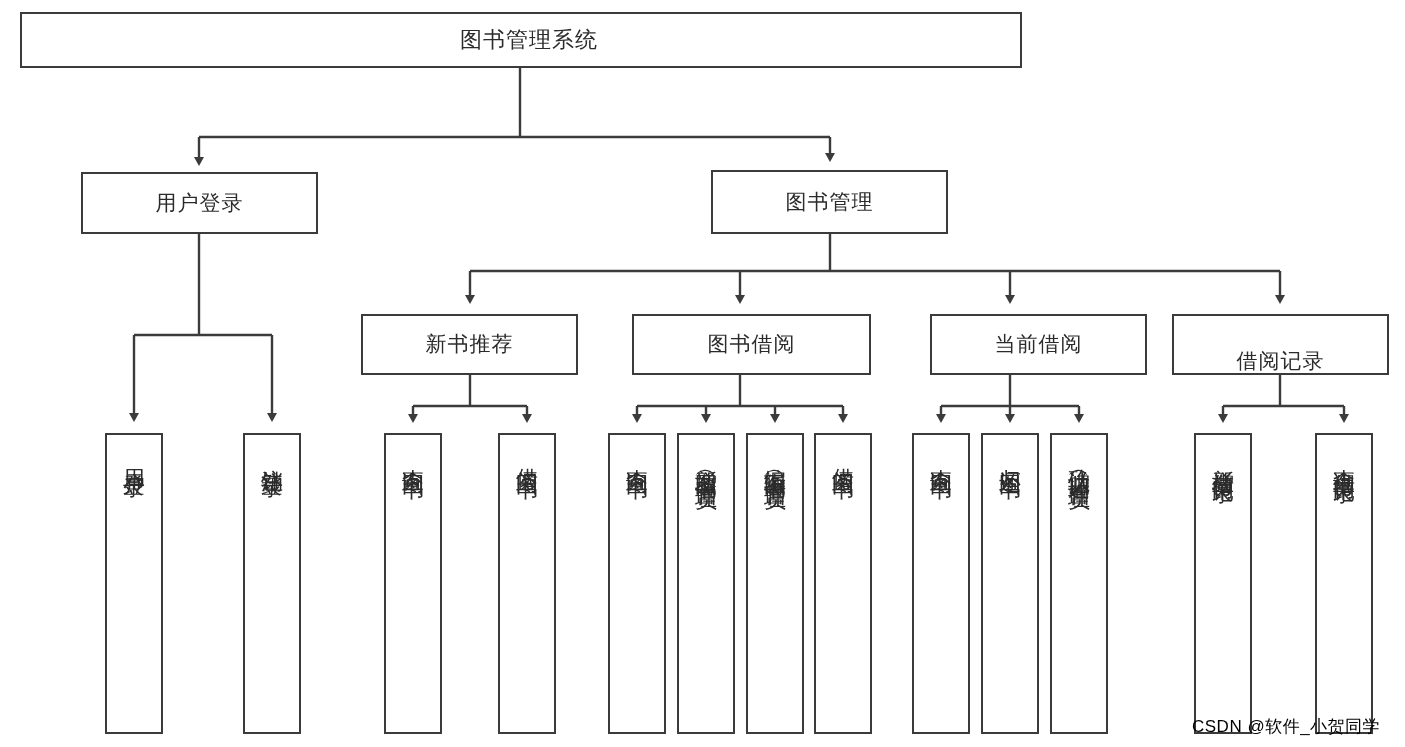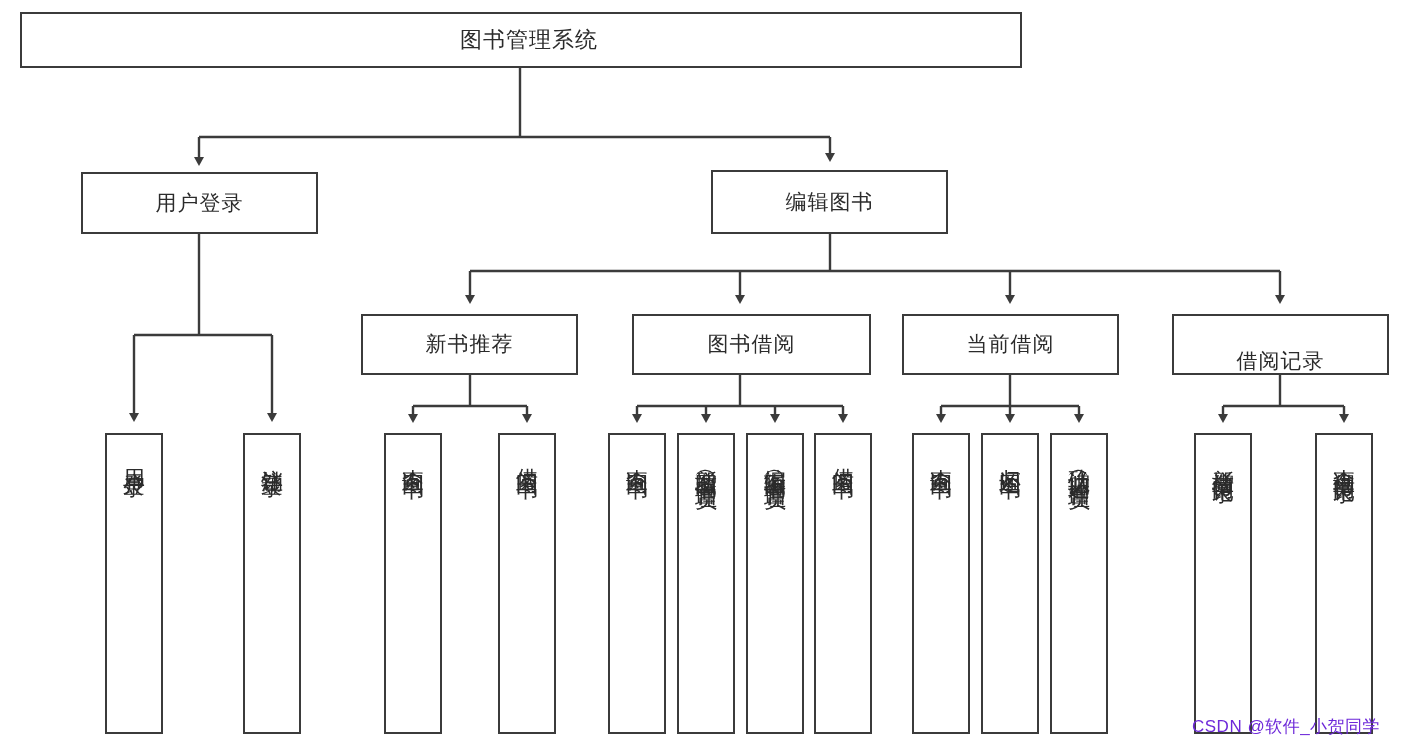--- a/index.html
+++ b/index.html
@@ -55,21 +55,21 @@
   }
   .node.vertical {
     align-items: flex-start;
     justify-content: center;
     padding-top: 16px;
   }
   .node.root .label { font-size: 22px; margin-left: 16px; }
   .watermark {
     position: absolute;
     font-size: 17px;
-    color: #6d28d9;
+    color: #000000;
     white-space: nowrap;
     letter-spacing: 0.5px;
   }
 </style>
 </head>
 <body>
 
 <div id="canvas">
 
   <svg class="connectors" viewBox="0 0 1405 747" xmlns="http://www.w3.org/2000/svg">
@@ -125,30 +125,30 @@
   </svg>
 
   <div class="node root" style="left:20px; top:12px; width:1002px; height:56px;">
     <span class="label">图书管理系统</span>
   </div>
 
   <div class="node" style="left:81px; top:172px; width:237px; height:62px;">
     <span class="label">用户登录</span>
   </div>
   <div class="node" style="left:711px; top:170px; width:237px; height:64px;">
-    <span class="label">编辑图书</span>
+    <span class="label">图书管理</span>
   </div>
 
   <div class="node" style="left:361px; top:314px; width:217px; height:61px;">
     <span class="label">新书推荐</span>
   </div>
   <div class="node" style="left:632px; top:314px; width:239px; height:61px;">
     <span class="label">图书借阅</span>
   </div>
-  <div class="node" style="left:902px; top:314px; width:217px; height:61px;">
+  <div class="node" style="left:930px; top:314px; width:217px; height:61px;">
     <span class="label">当前借阅</span>
   </div>
   <div class="node" style="left:1172px; top:314px; width:217px; height:61px;align-items:flex-end;">
     <span class="label">借阅记录</span>
   </div>
 
   <div class="node vertical" style="left:105px; top:433px; width:58px; height:301px;">
     <span class="label">用户登录</span>
   </div>
   <div class="node vertical" style="left:243px; top:433px; width:58px; height:301px;">

